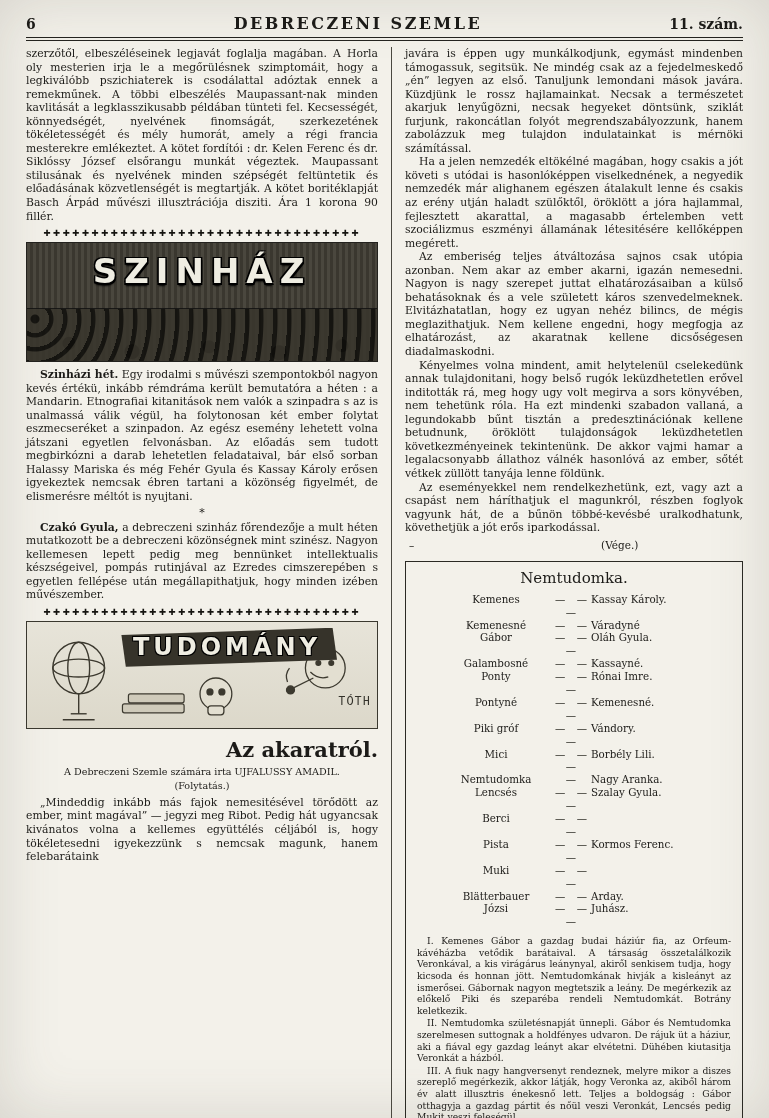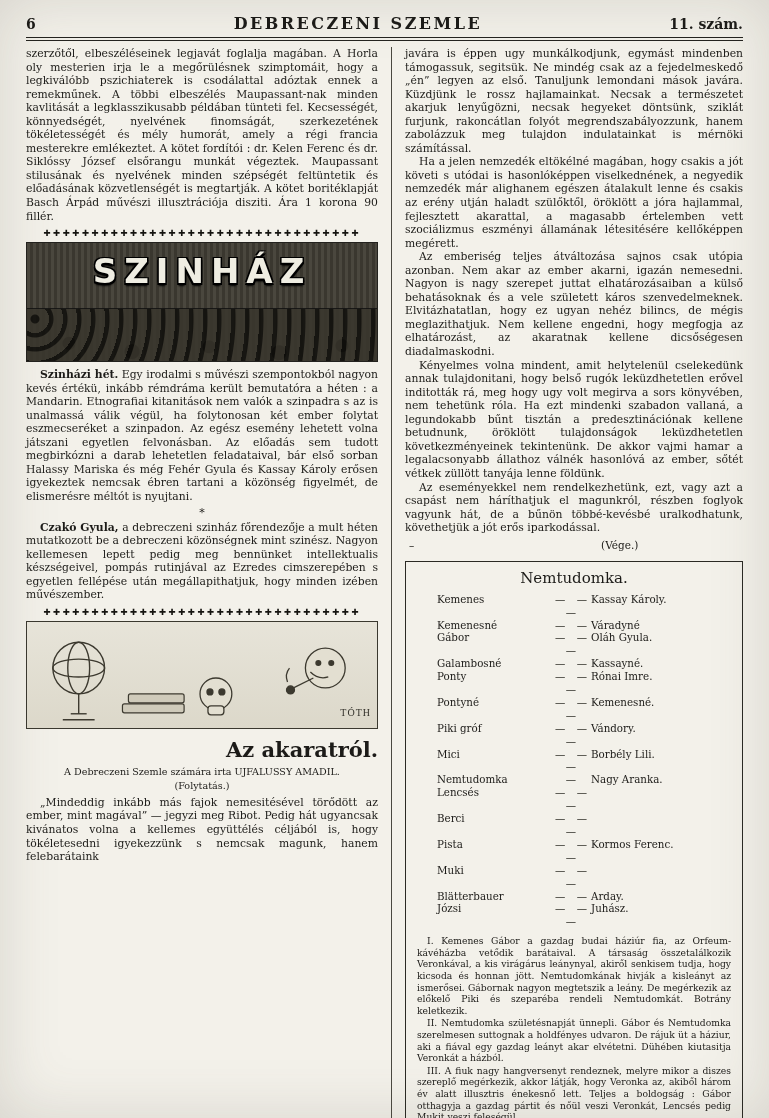--- a/index.html
+++ b/index.html
@@ -57,35 +57,35 @@
   }
   .illu-tudomany .banner-word{
     position:absolute;top:6px;left:90px;width:220px;text-align:center;
     background:#36332a;clip-path:polygon(2% 18%,98% 0,100% 82%,4% 100%);
     padding:5px 0 6px 0;
     font-family:"DejaVu Sans",sans-serif;font-weight:bold;font-size:24px;letter-spacing:4px;
     color:#efede2;
     text-shadow:-1px -1px 0 #000,1px -1px 0 #000,-1px 1px 0 #000,1px 1px 0 #000;
   }
   .illu-tudomany svg{position:absolute;inset:0;width:100%;height:100%;}
-  .illu-signature{position:absolute;right:6px;bottom:10px;font-size:10px;letter-spacing:1px;color:#33312a;font-family:Liberation Serif, serif;}
+  .illu-signature{position:absolute;right:6px;bottom:19px;font-size:12px;letter-spacing:1px;color:#33312a;font-family:Liberation Mono, monospace;}
   
   .art-title{text-align:right;font-size:21px;font-weight:bold;margin:8px 0 4px 0;}
   .art-subtitle{text-align:center;font-size:9.6px;margin:0 0 3px 0;}
   .art-note{text-align:center;font-size:9.6px;margin:0 0 5px 0;}
   .asterisk{text-align:center;font-size:11px;margin:2px 0;}
   
   .vege-line{position:relative;height:16px;margin-top:4px;font-size:10.5px;}
   .vege-dash{position:absolute;left:4px;top:0;}
   .vege-text{position:absolute;left:58%;top:0;}
   
   .playbox{border:1.2px solid #2b2a24;margin-top:6px;padding:7px 11px 9px 11px;}
   .playbox-title{text-align:center;font-weight:normal;font-size:15px;margin:0 0 6px 0;}
   .cast-row{display:grid;grid-template-columns:118px 1fr 140px;font-size:10.3px;line-height:12.9px;padding-left:20px;}
-  .cast-role{text-align:left;}
+  .cast-role{text-align:center;}
   .cast-dashes{text-align:center;letter-spacing:4px;color:#2a2922;}
   .cast-actor{text-align:left;}
   .acts{margin-top:7px;}
   .act{margin:0 0 1px 0;text-align:justify;font-size:9.2px;line-height:1.26;text-indent:10px;}
 </style>
 </head>
 <body>
 
 <div class="page">
   <div class="inner">
@@ -140,20 +140,21 @@
             <g stroke="#3c392f" fill="#e3dfd1" stroke-width="1.3">
               <circle cx="300" cy="46" r="20"></circle>
               <path d="M285 50 q8 8 18 5" fill="none"></path>
               <circle cx="293" cy="41" r="2.4" fill="#3c392f"></circle>
               <circle cx="306" cy="41" r="2.4" fill="#3c392f"></circle>
               <line x1="288" y1="56" x2="268" y2="66"></line>
               <circle cx="265" cy="68" r="4" fill="#3c392f"></circle>
               <path d="M262 60 q-3 -8 2 -14" fill="none"></path>
             </g>
           </svg>
+          <div class="banner-word">TUDOMÁNY</div>
           <div class="illu-signature">TÓTH</div>
         </div>
 
         <div class="art-title">Az akaratról.</div>
         <div class="art-subtitle">A Debreczeni Szemle számára irta UJFALUSSY AMADIL.</div>
         <div class="art-note">(Folytatás.)</div>
         <p class="body-par">„Mindeddig inkább más fajok nemesitésével törődött az ember, mint magával” — jegyzi meg Ribot. Pedig hát ugyancsak kivánatos volna a kellemes együttélés céljából is, hogy tökéletesedni igyekezzünk s nemcsak magunk, hanem felebarátaink</p>
       </div>
 
       <div class="col-right">
@@ -214,20 +215,21 @@
                 <span class="cast-actor">Borbély Lili.</span>
               </div>
               <div class="cast-row">
                 <span class="cast-role">Nemtudomka</span>
                 <span class="cast-dashes">—</span>
                 <span class="cast-actor">Nagy Aranka.</span>
               </div>
               <div class="cast-row">
                 <span class="cast-role">Lencsés</span>
                 <span class="cast-dashes">— — —</span>
+                <span class="cast-actor">Szalay Gyula.</span>
               </div>
               <div class="cast-row">
                 <span class="cast-role">Berci</span>
                 <span class="cast-dashes">— — —</span>
               </div>
               <div class="cast-row">
                 <span class="cast-role">Pista</span>
                 <span class="cast-dashes">— — —</span>
                 <span class="cast-actor">Kormos Ferenc.</span>
               </div>

